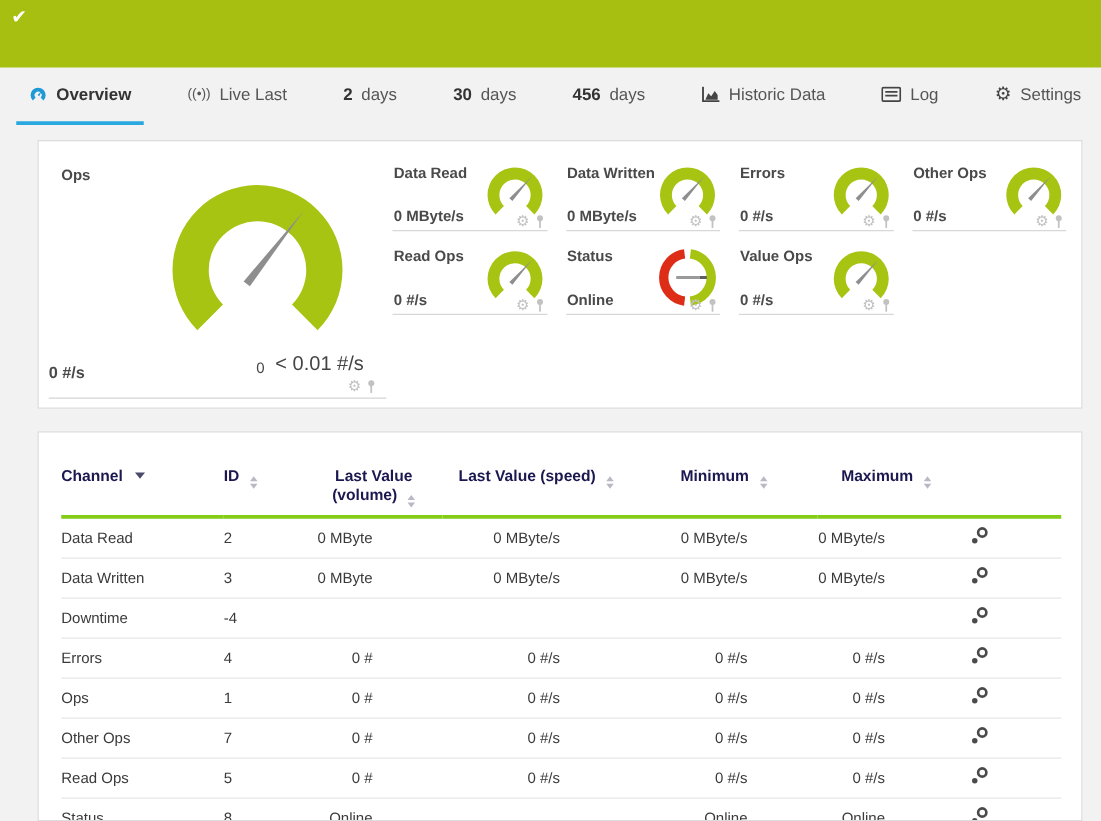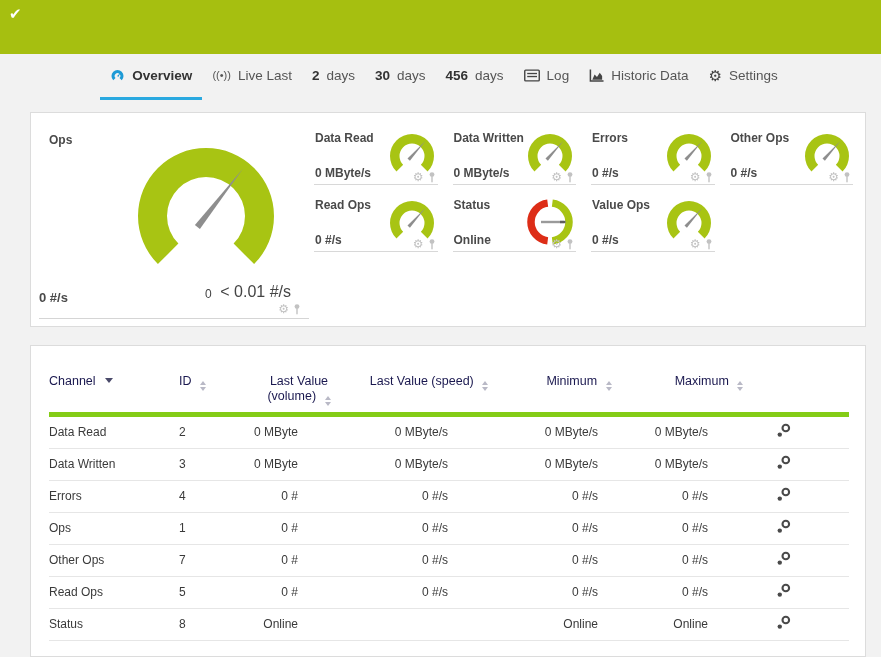--- a/index.html
+++ b/index.html
@@ -17,21 +17,21 @@
   .chk{position:absolute;left:9px;top:6px;font-size:15px;line-height:1;}
   .title-line{margin-left:20px;font-size:17px;line-height:21px;white-space:nowrap;}
   .kind{font-style:italic;margin-right:7px;}
   .flag{font-size:10px;vertical-align:super;margin-left:5px;cursor:pointer;}
   .stars{margin-left:14px;font-size:12px;letter-spacing:1.5px;cursor:pointer;}
   .stars .sf{color:rgba(40,48,0,.55);}
   .stars .se{color:#fff;}
   .status-ok{margin-left:34px;font-size:11px;font-weight:bold;margin-top:2px;}
   
   .tabs{
-    display:flex;justify-content:center;align-items:stretch;
+    display:flex;justify-content:space-between;align-items:stretch;
     height:46px;padding:0 6px 0 13px;
   }
   .tab{
     display:flex;align-items:center;gap:7px;padding:0 10px;
     border-bottom:3px solid transparent;box-sizing:border-box;
     font-size:13.5px;color:#555;cursor:pointer;white-space:nowrap;
   }
   .tab.active{border-bottom-color:var(--tab-blue,#2aa9e0);}
   .tab.active .tlabel{font-weight:bold;color:#333;}
   .tab .tnum{font-weight:bold;color:#333;}
@@ -66,22 +66,22 @@
   .gicon-gear{font-size:12px;color:#c2c2c2;line-height:1;cursor:pointer;}
   .garc{fill:var(--green,#a8c413);}
   .needle{fill:#8e8e8e;}
   .arc-red{stroke:var(--red,#dd2d17);stroke-width:7.5;fill:none;}
   .arc-green{stroke:var(--green,#a8c413);stroke-width:7.5;fill:none;}
   .nline{stroke:#9a9a9a;stroke-width:2.4;}
   .nline2{stroke:#5e5e5e;stroke-width:2.4;}
   
   table{width:100%;border-collapse:collapse;font-size:12px;color:#3a3a3a;table-layout:fixed;}
   th{
-    color:var(--th-navy,#1a184f);font-weight:normal;font-size:12.5px;
-    vertical-align:top;padding:22px 0 6px 0;border-bottom:5px solid #84cc16;
+    color:var(--th-navy,#1a184f);font-weight:bold;font-size:12.5px;
+    vertical-align:top;padding:22px 0 6px 0;border-bottom:3px solid #84cc16;
     text-align:center;line-height:15px;cursor:pointer;white-space:nowrap;
   }
   th.thl{text-align:left;}
   td{padding:6px 0;border-bottom:1px solid #e6e6e6;height:15px;line-height:15px;white-space:nowrap;overflow:hidden;}
   td.tdl{text-align:left;}
   td.tdr{text-align:right;padding-right:56px;}
   td.tdi{text-align:left;padding-left:12px;}
   td.chan{cursor:pointer;}
   .arrd{display:inline-block;width:0;height:0;border-left:4px solid transparent;border-right:4px solid transparent;border-top:5px solid #4a4a6a;margin-left:6px;vertical-align:2px;}
   .arrb{display:inline-flex;flex-direction:column;gap:2px;margin-left:5px;vertical-align:0px;}
@@ -122,36 +122,36 @@
       <div class="tab">
         <span class="tnum">30</span>
         <span class="tlabel">days</span>
       </div>
       <div class="tab">
         <span class="tnum">456</span>
         <span class="tlabel">days</span>
       </div>
       <div class="tab">
         <span class="ticon">
+          <svg width="15" height="14" viewBox="0 0 16 14">
+            <path d="M1.5,0 L1.5,12.2 L15.5,12.2" stroke="#444" stroke-width="1.6" fill="none"></path>
+            <path d="M3.5,11 L6,5.5 L8.5,8 L11.5,3.5 L14,7 L14,11 Z" fill="#444"></path>
+          </svg>
+        </span>
+        <span class="tlabel">Historic Data</span>
+      </div>
+      <div class="tab">
+        <span class="ticon">
           <svg width="16" height="13" viewBox="0 0 17 13">
             <rect x="0.8" y="0.8" width="15.4" height="11.4" rx="1" stroke="#444" stroke-width="1.5" fill="none"></rect>
             <line x1="3.4" y1="4.4" x2="13.8" y2="4.4" stroke="#444" stroke-width="1.4"></line>
             <line x1="3.4" y1="7.6" x2="13.8" y2="7.6" stroke="#444" stroke-width="1.4"></line>
           </svg>
         </span>
         <span class="tlabel">Log</span>
-      </div>
-      <div class="tab">
-        <span class="ticon">
-          <svg width="15" height="14" viewBox="0 0 16 14">
-            <path d="M1.5,0 L1.5,12.2 L15.5,12.2" stroke="#444" stroke-width="1.6" fill="none"></path>
-            <path d="M3.5,11 L6,5.5 L8.5,8 L11.5,3.5 L14,7 L14,11 Z" fill="#444"></path>
-          </svg>
-        </span>
-        <span class="tlabel">Historic Data</span>
       </div>
       <div class="tab">
         <span class="ticon">
           <span class="gear-txt">⚙</span>
         </span>
         <span class="tlabel">Settings</span>
       </div>
     </nav>
 
   <section class="panel gauges">
@@ -339,20 +339,32 @@
     <td class="tdr">0 MByte</td>
     <td class="tdr">0 MByte/s</td>
     <td class="tdr">0 MByte/s</td>
     <td class="tdr">0 MByte/s</td>
     <td class="tdi"><span class="act-icon"><svg width="15" height="15" viewBox="0 0 15 15">
                   <circle cx="9.8" cy="5" r="3.3" fill="none" stroke="#4a4a4a" stroke-width="2.1"></circle>
                   <circle cx="3.8" cy="11.6" r="2.2" fill="#4a4a4a"></circle>
                 </svg></span></td>
   </tr>
           <tr>
+    <td class="tdl chan">Downtime</td>
+    <td class="tdl">-4</td>
+    <td class="tdr"></td>
+    <td class="tdr"></td>
+    <td class="tdr"></td>
+    <td class="tdr"></td>
+    <td class="tdi"><span class="act-icon"><svg width="15" height="15" viewBox="0 0 15 15">
+                  <circle cx="9.8" cy="5" r="3.3" fill="none" stroke="#4a4a4a" stroke-width="2.1"></circle>
+                  <circle cx="3.8" cy="11.6" r="2.2" fill="#4a4a4a"></circle>
+                </svg></span></td>
+  </tr>
+          <tr>
     <td class="tdl chan">Errors</td>
     <td class="tdl">4</td>
     <td class="tdr">0 #</td>
     <td class="tdr">0 #/s</td>
     <td class="tdr">0 #/s</td>
     <td class="tdr">0 #/s</td>
     <td class="tdi"><span class="act-icon"><svg width="15" height="15" viewBox="0 0 15 15">
                   <circle cx="9.8" cy="5" r="3.3" fill="none" stroke="#4a4a4a" stroke-width="2.1"></circle>
                   <circle cx="3.8" cy="11.6" r="2.2" fill="#4a4a4a"></circle>
                 </svg></span></td>

